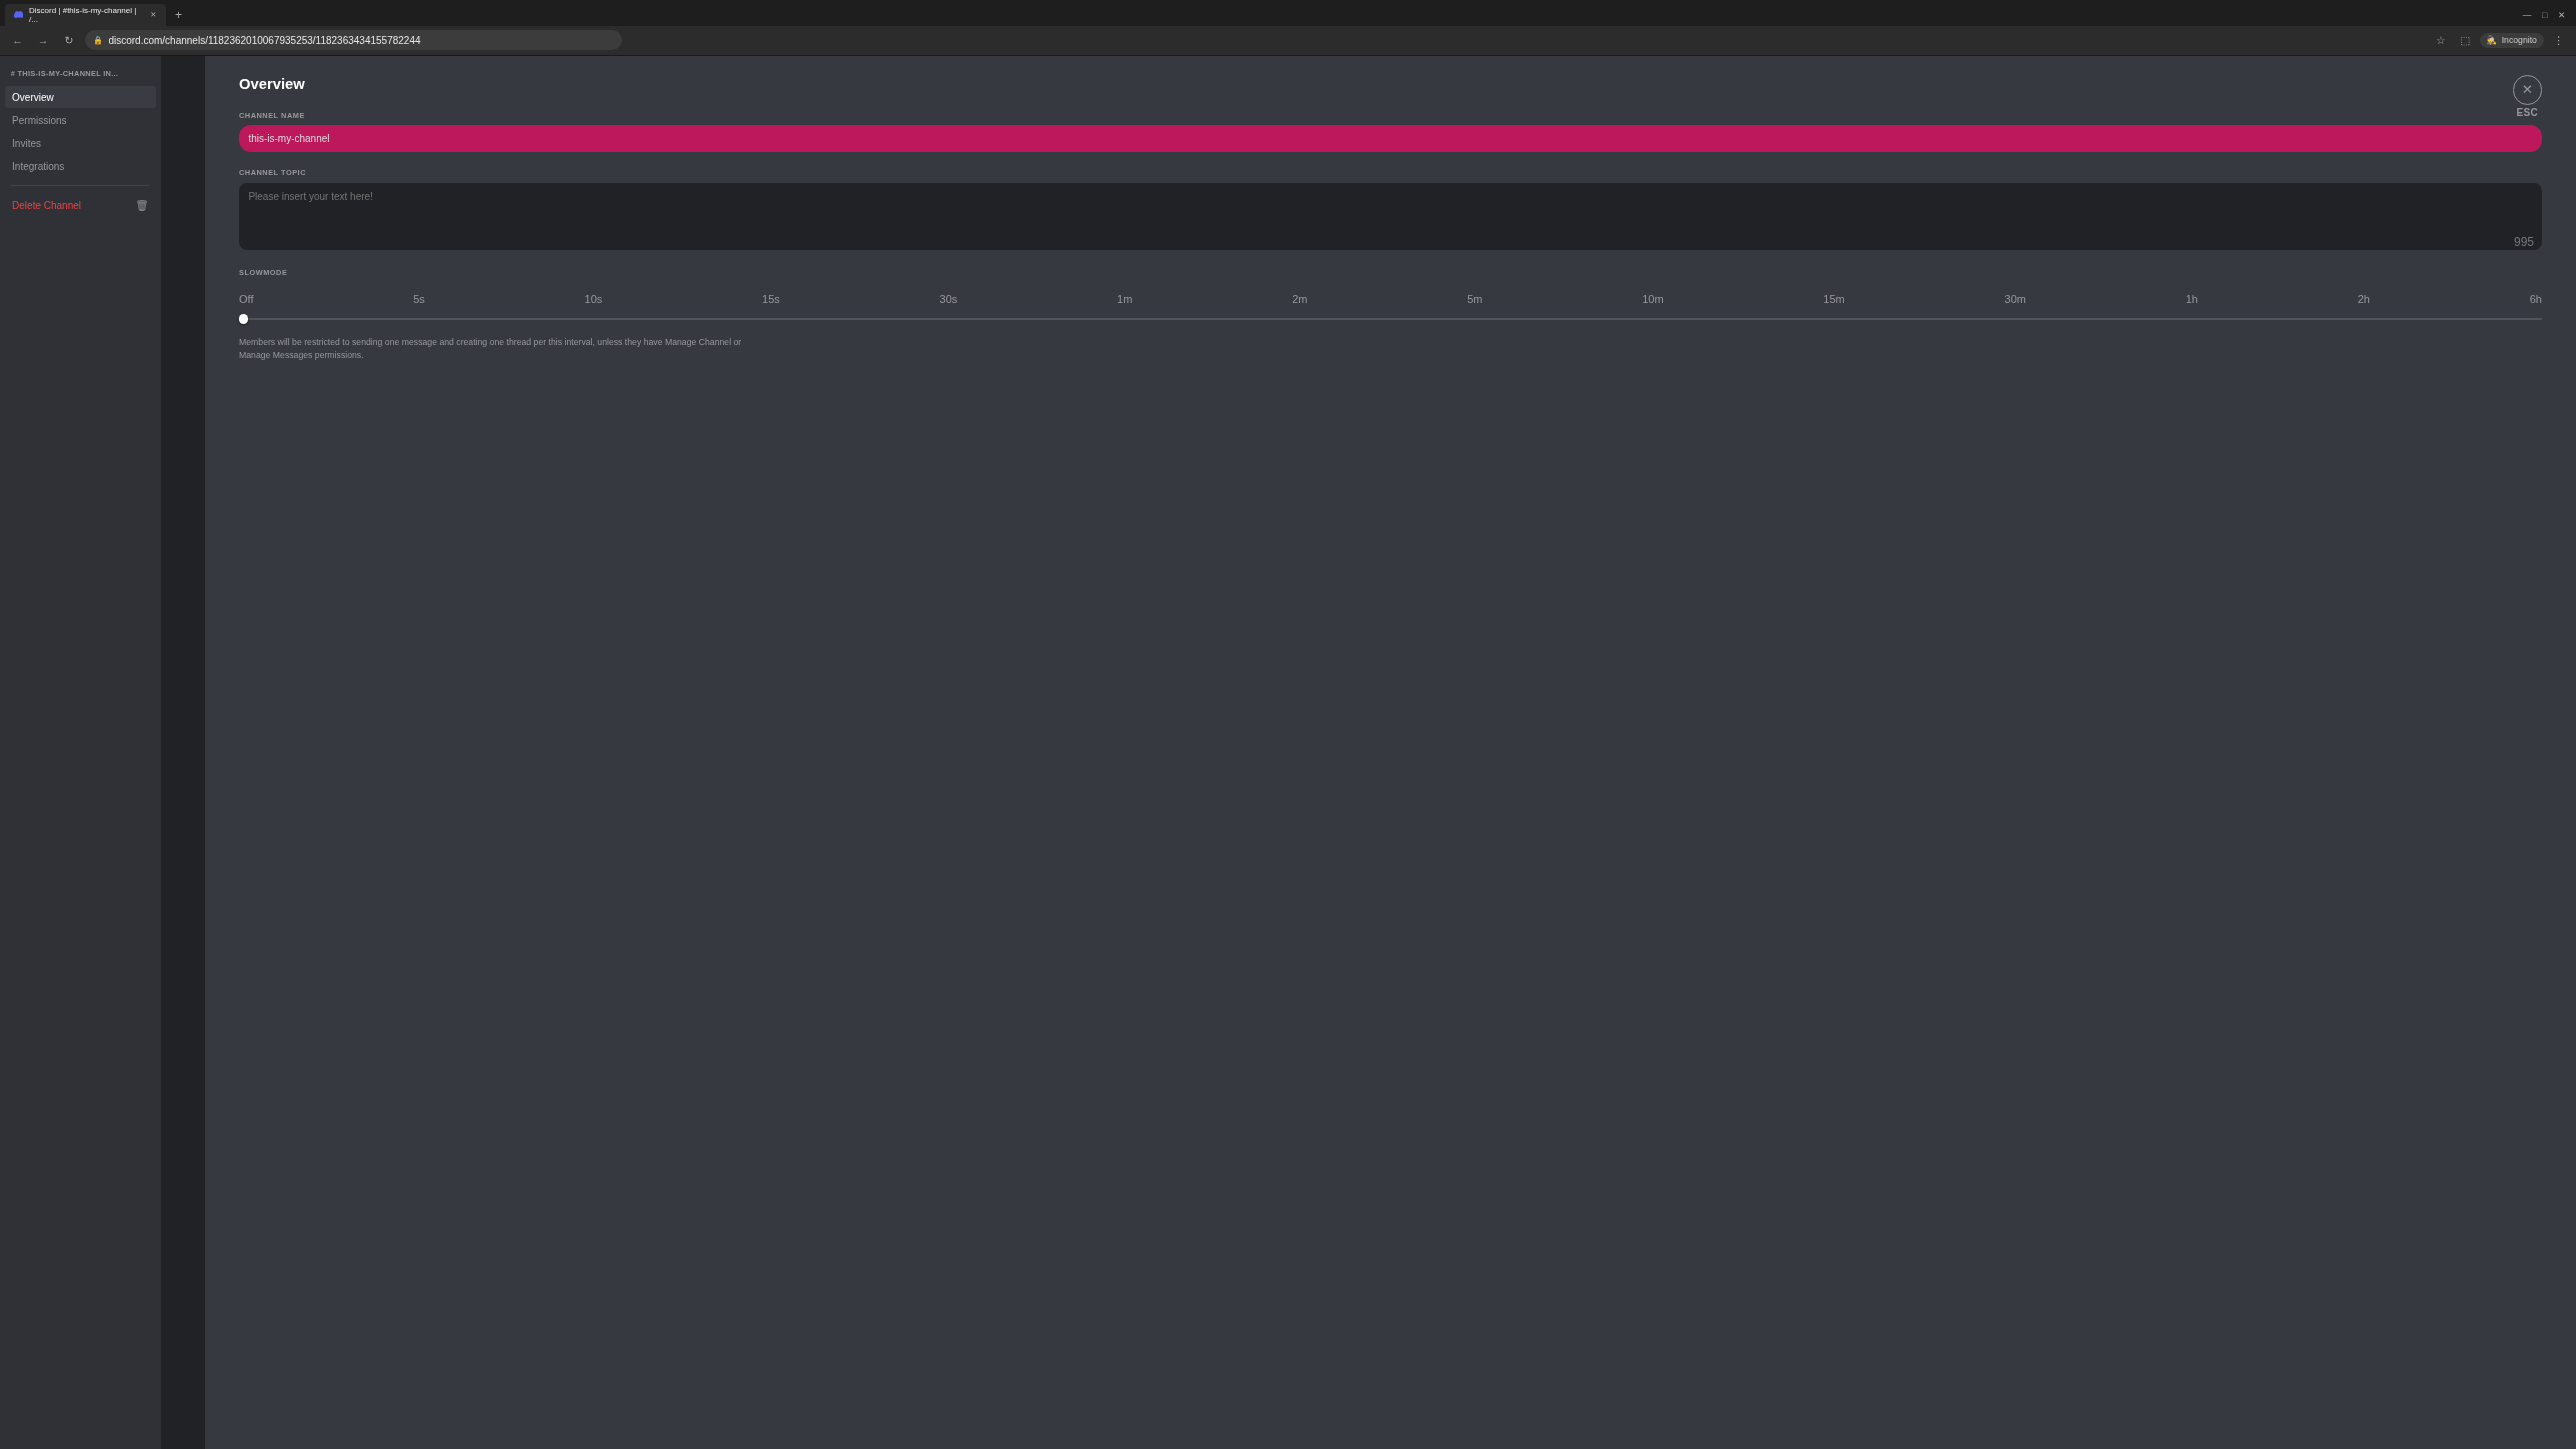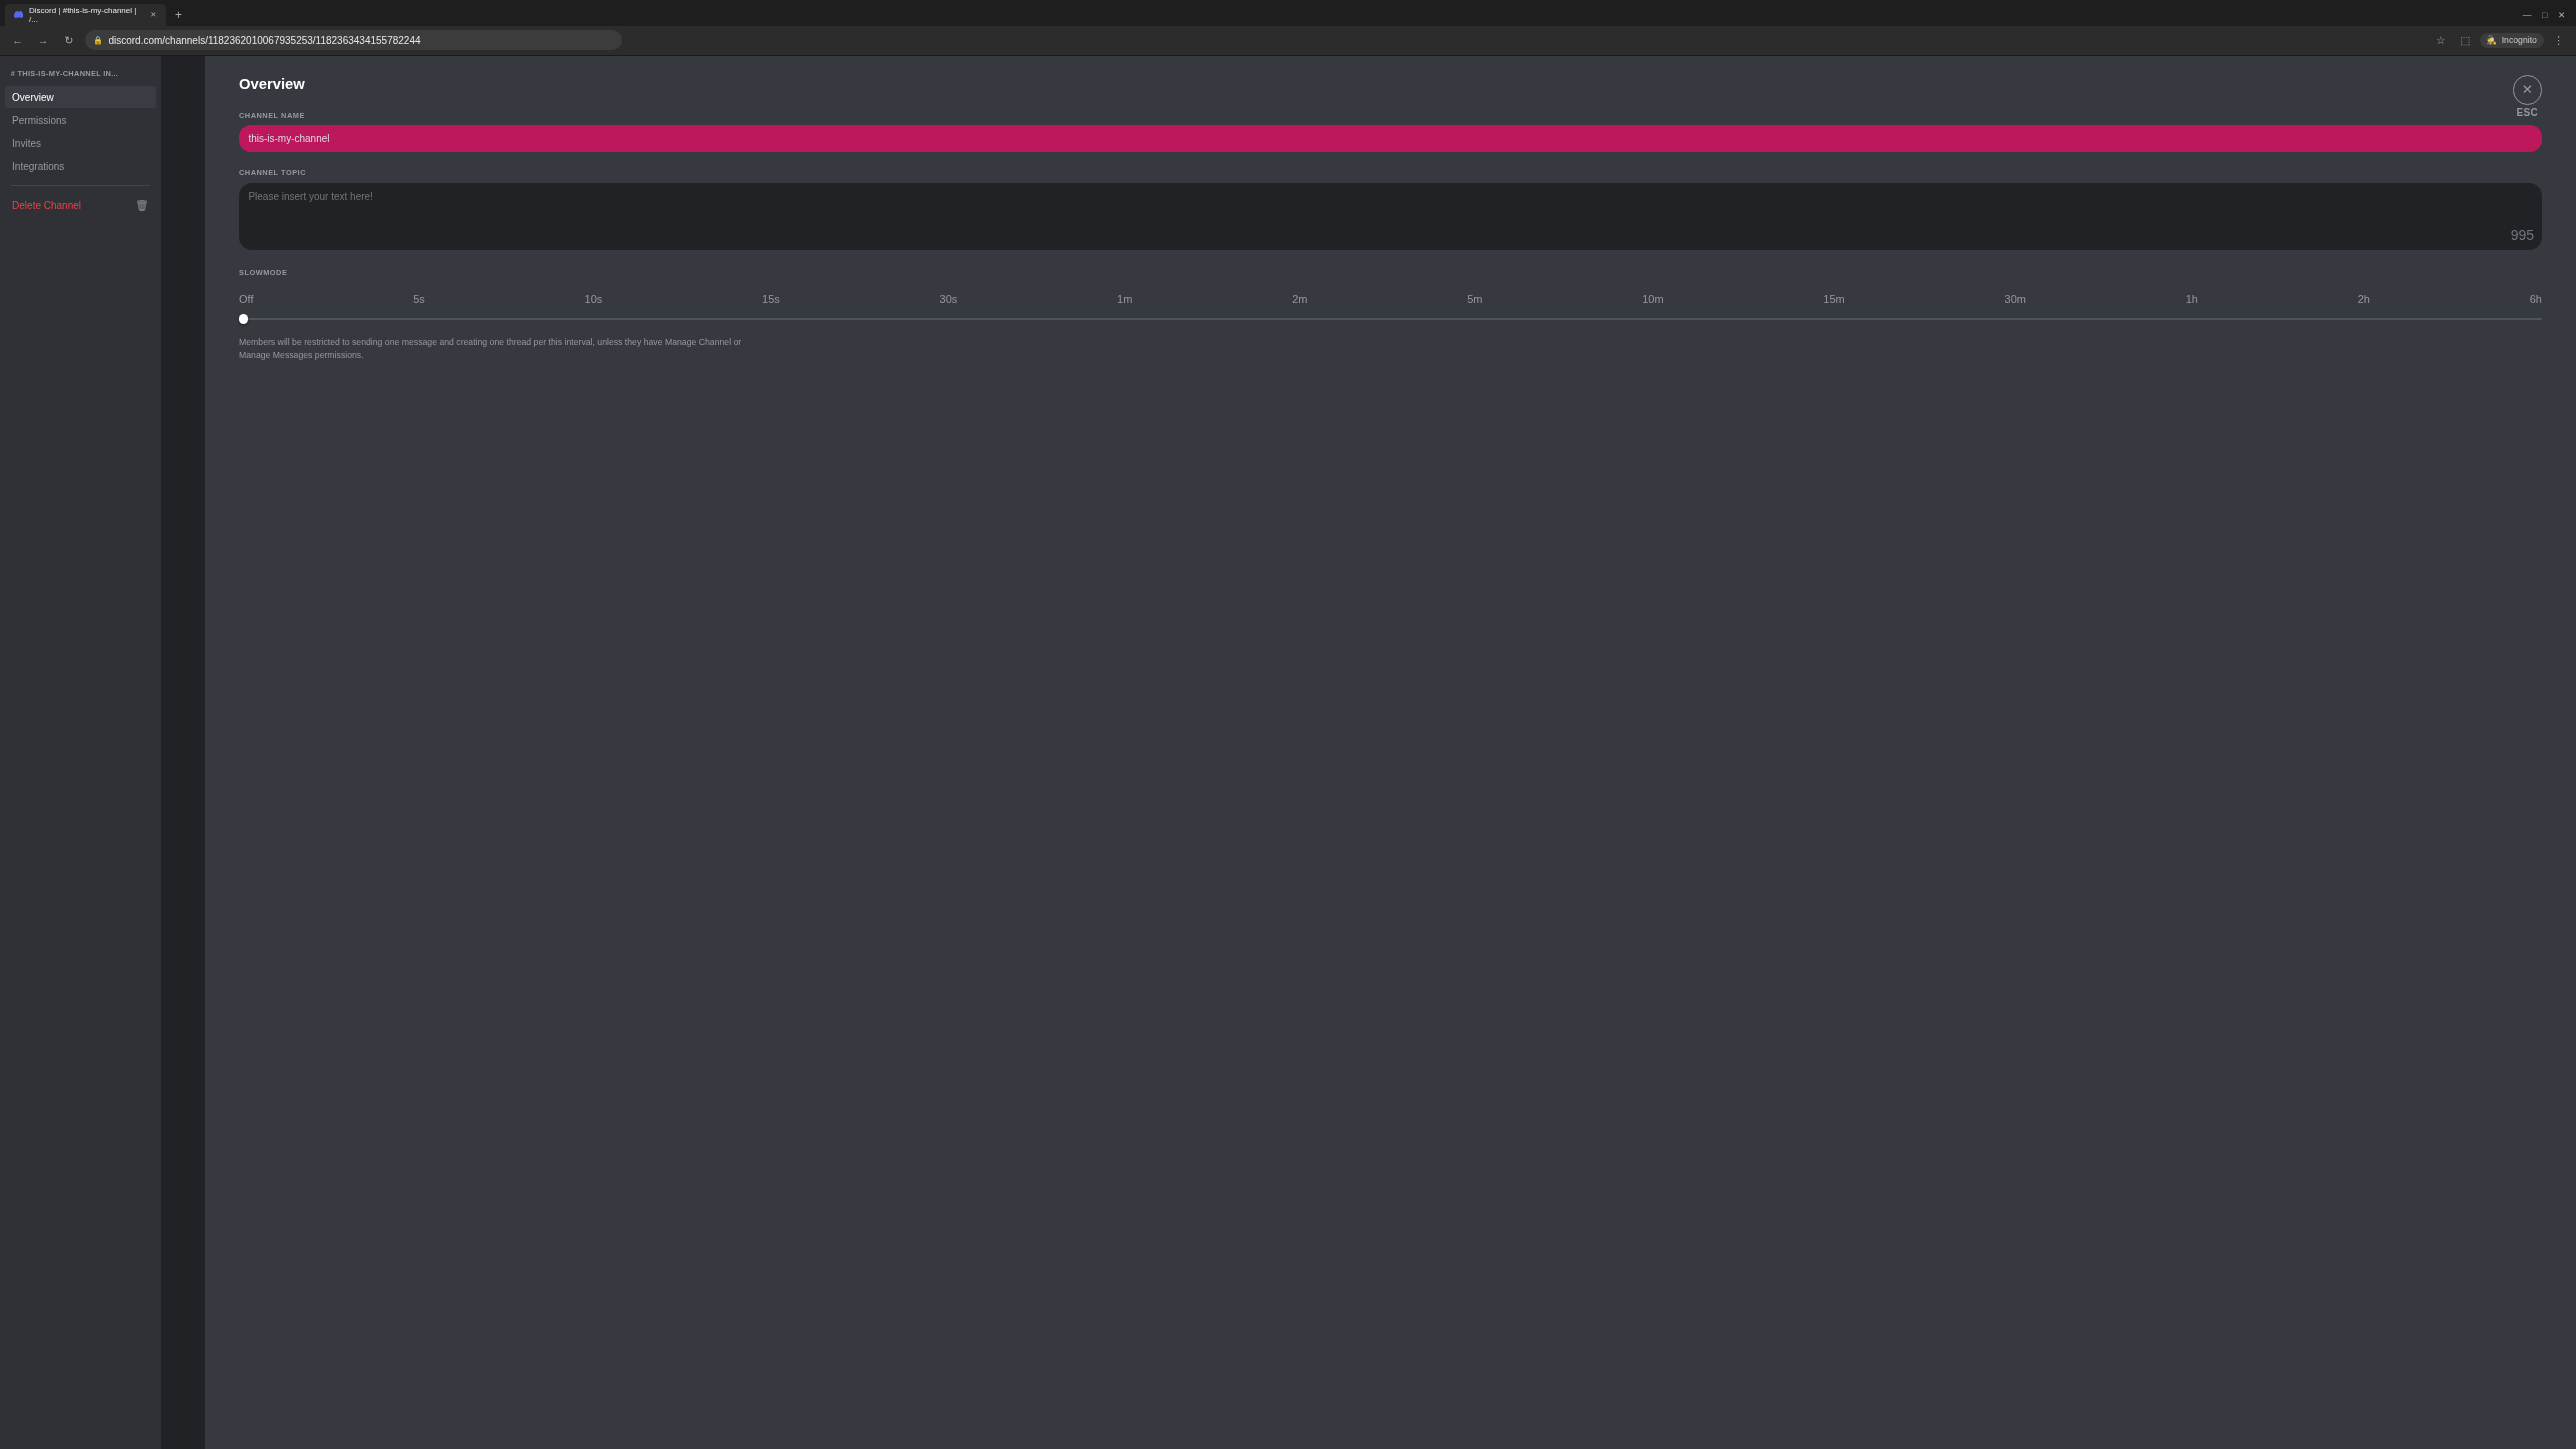--- a/index.html
+++ b/index.html
@@ -263,40 +263,40 @@
       font-size: 10px;
       color: #dcddde;
       outline: none;
       margin-bottom: 16px;
     }
 
     .text-area {
       width: 100%;
       background: #202225;
       border: none;
-      border-radius: 13px;
+      border-radius: 8px;
       padding: 8px 9.4px;
       font-size: 10px;
       color: #96989d;
       outline: none;
       resize: none;
       min-height: 67px;
       font-family: inherit;
     }
 
     .textarea-wrapper {
       position: relative;
       margin-bottom: 16px;
     }
 
     .char-count {
       position: absolute;
-      bottom: 9px;
+      bottom: 3px;
       right: 8px;
-      font-size: 14px;
+      font-size: 12px;
       color: #72767d;
     }
 
     
     .slowmode-section {
       margin-top: 13.4px;
     }
 
     .slowmode-slider-container {
       position: relative;

